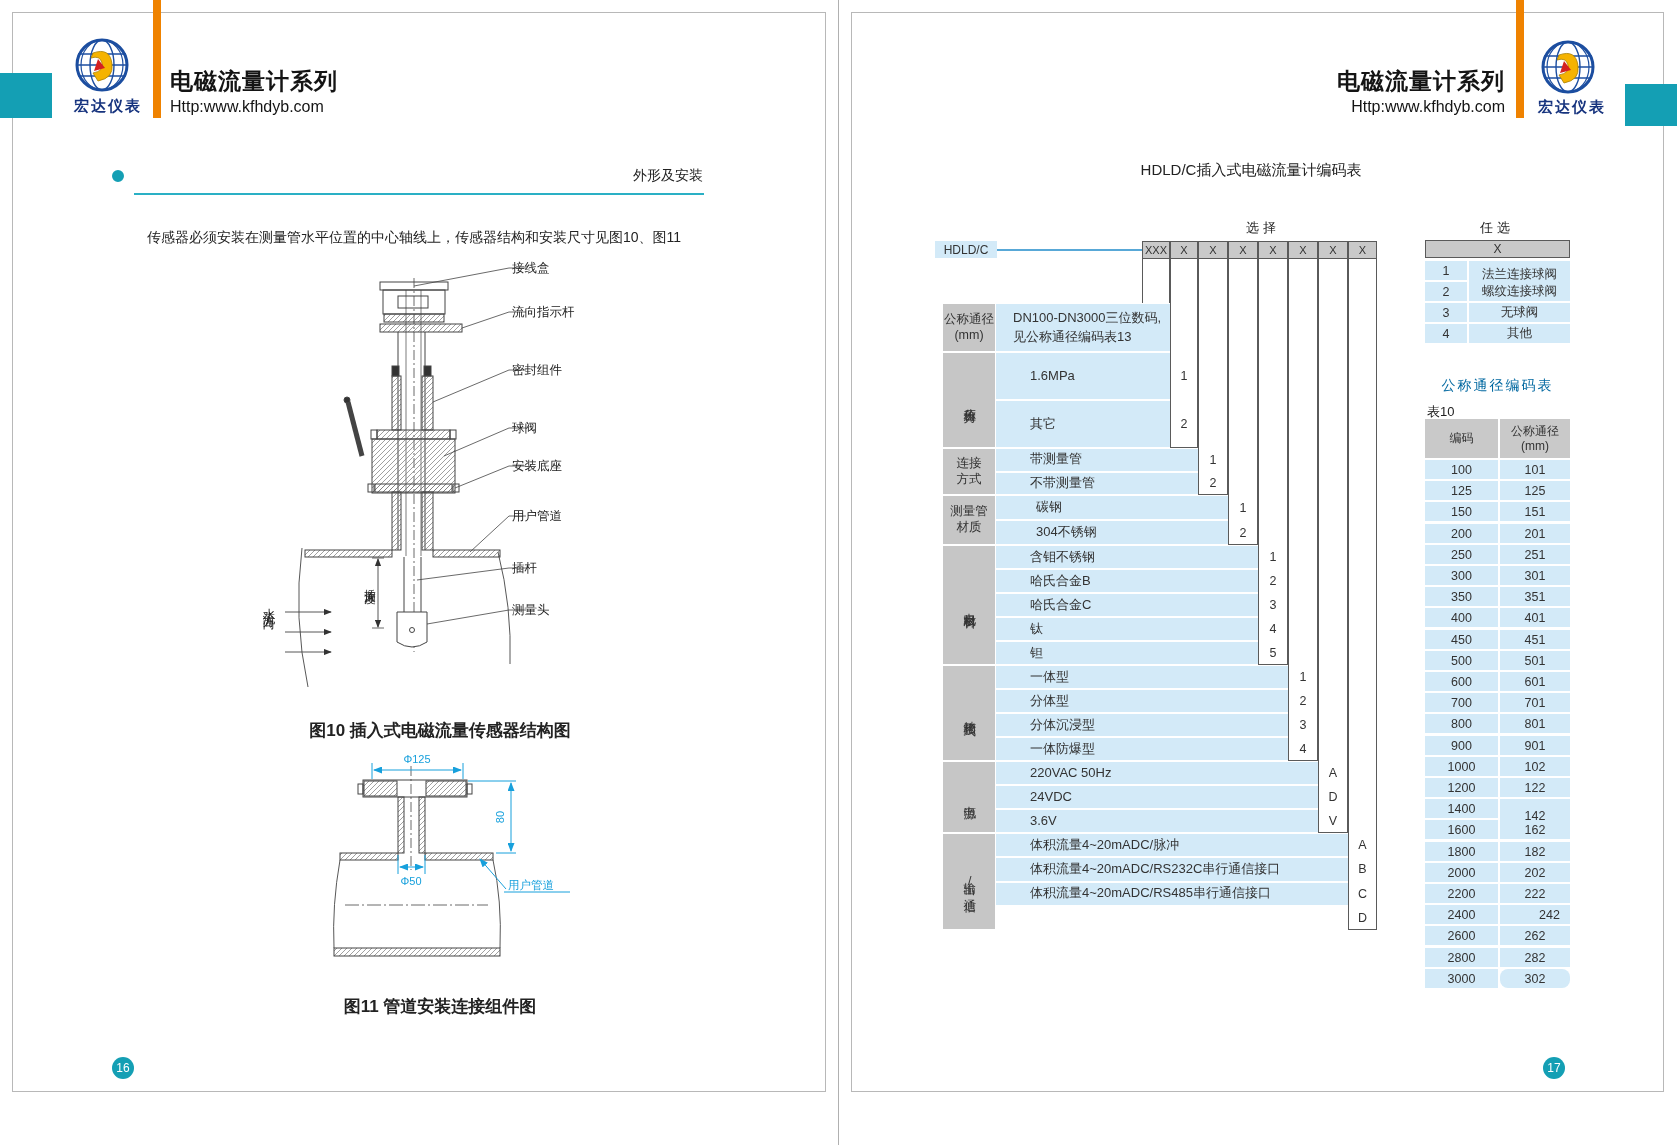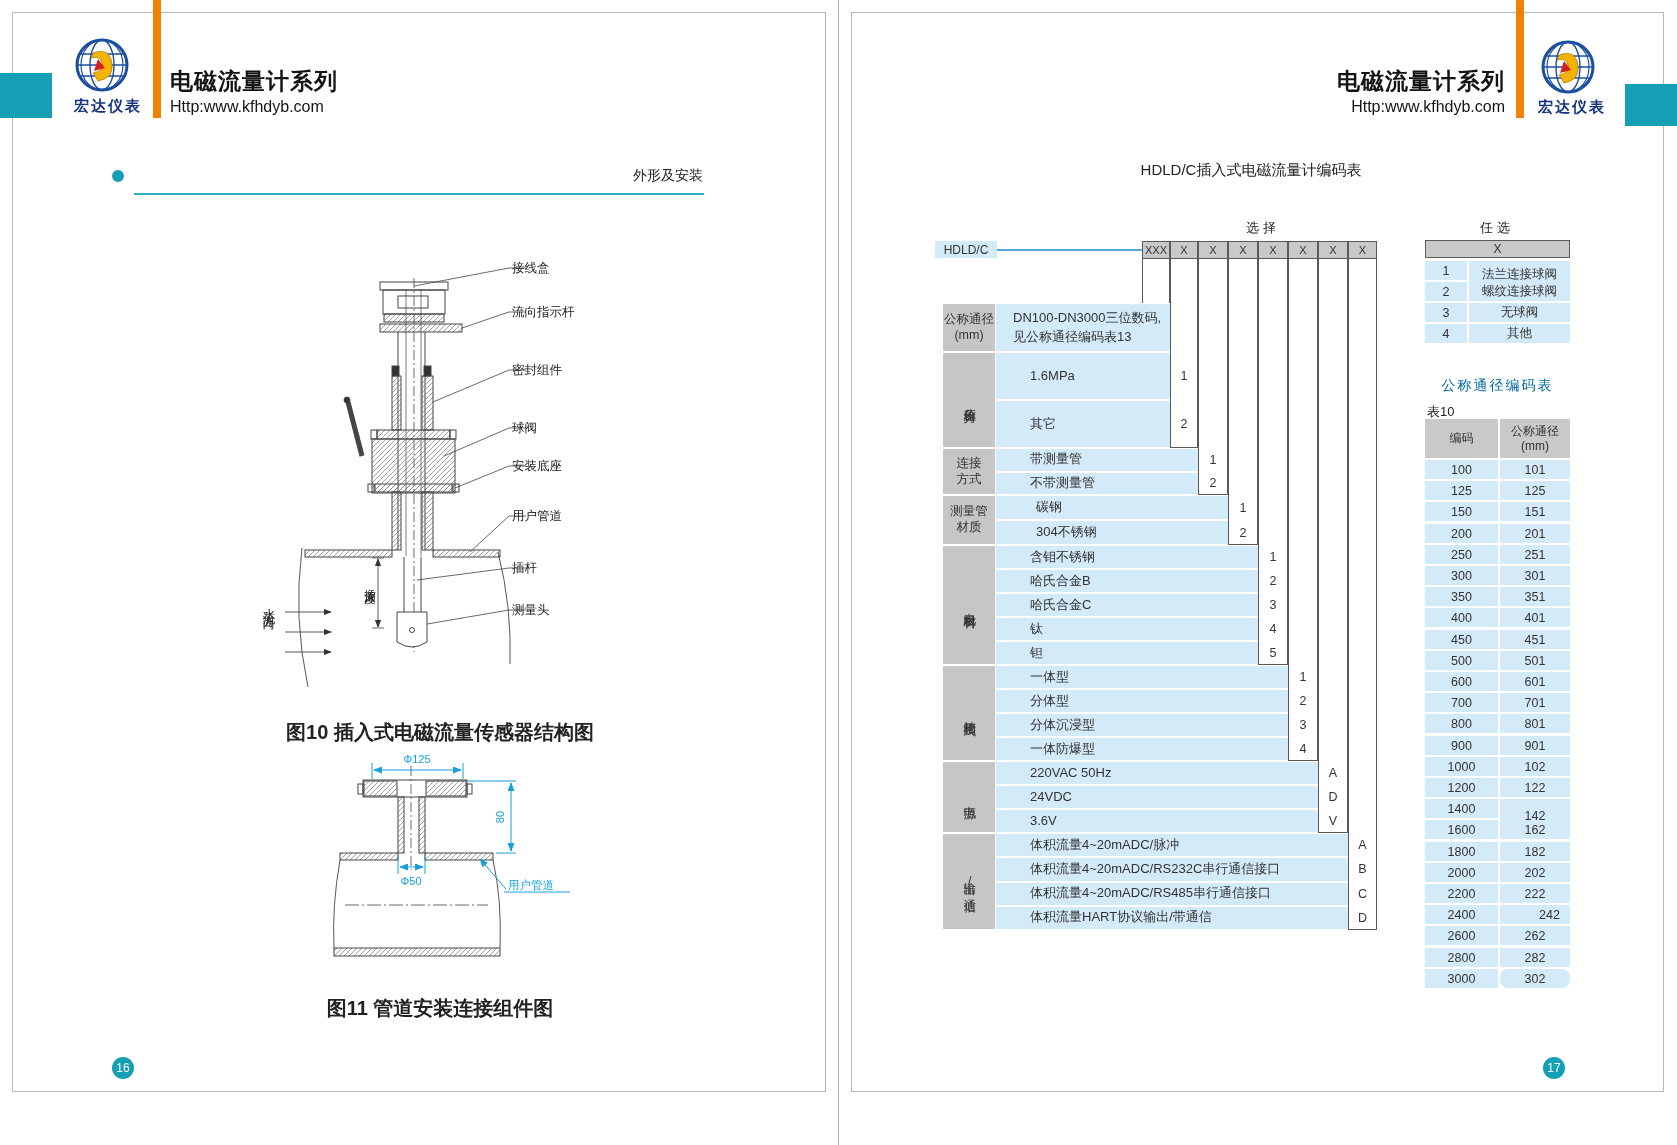--- a/index.html
+++ b/index.html
@@ -11,21 +11,21 @@
   .gutter{background:#b0b0b0;}
   .teal{background:#149fb4;}
   .orange{background:#ef8200;}
   .hdr-title{font-size:23px;font-weight:bold;color:#141414;letter-spacing:1px;white-space:nowrap;}
   .hdr-url{font-size:16px;color:#141414;white-space:nowrap;}
   .brand{font-size:15px;font-weight:bold;color:#16337e;font-family:"Liberation Serif","DejaVu Serif",serif;letter-spacing:2px;white-space:nowrap;}
   .donut{width:9px;height:9px;border:6px solid #149fb4;border-radius:50%;background:#fff;}
   .sec-line{background:#2ab0c5;}
   .sec-title{font-size:14px;color:#222;text-align:right;}
   .intro{font-size:14px;color:#222;white-space:nowrap;}
-  .caption{font-size:20px;font-weight:bold;color:#222;text-align:center;}
+  .caption{font-size:17px;font-weight:bold;color:#222;text-align:center;}
   .fig-label{font-size:12.5px;color:#222;white-space:nowrap;}
   .vtext{writing-mode:vertical-rl;text-orientation:upright;font-size:12.5px;color:#222;letter-spacing:3px;}
   .page-num{width:22px;height:22px;border-radius:50%;background:#149fb4;color:#fff;font-size:12px;
             display:flex;align-items:center;justify-content:center;}
   .rp-title{font-size:15px;color:#222;text-align:center;white-space:nowrap;}
   .small-label{font-size:13px;color:#222;text-align:center;}
   .model-box{background:#d3eaf8;font-size:12px;color:#333;display:flex;align-items:center;justify-content:center;}
   .blue-line{background:#58a8d7;}
   .ghd{background:#c9c9c9;border:1px solid #5a5a5a;display:flex;align-items:center;justify-content:center;
        font-size:11px;color:#333;}
@@ -83,20 +83,21 @@
     <line x1="3" y1="29" x2="53" y2="29" stroke="#1c4ea0" stroke-width="1.4"></line>
     <line x1="4" y1="40" x2="52" y2="40" stroke="#1c4ea0" stroke-width="1.4"></line>
     <path d="M19 17 q17 -6 19 11 q2 14 -14 17 l-5 -8 q11 -2 9 -10 q-2 -8 -11 -5 z" fill="#f5b301" stroke="#a87f00" stroke-width="0.8"></path>
     <path d="M24 23 l7 9 l-11 3 z" fill="#d42020"></path>
   </svg>
   <div class="abs brand" style="left:1537px;top:98px;width:70px;text-align:center;">宏达仪表</div>
 
   <div class="abs donut" style="left:112px;top:170px;"></div>
   <div class="abs sec-line" style="left:134px;top:193px;width:570px;height:2px;"></div>
   <div class="abs sec-title" style="left:503px;top:167px;width:200px;">外形及安装</div>
+  <div class="abs intro" style="left:147px;top:229px;">传感器必须安装在测量管水平位置的中心轴线上，传感器结构和安装尺寸见图10、图11</div>
 
   <svg style="left:230px;top:240px;" width="420" height="480" viewBox="0 0 420 480">
     <defs>
       <pattern id="h1" width="5" height="5" patternUnits="userSpaceOnUse">
         <path d="M0 5 L5 0" stroke="#777" stroke-width="0.7"></path>
       </pattern>
       <marker id="arrD" markerWidth="9" markerHeight="7" refX="8" refY="3.5" orient="auto-start-reverse">
         <path d="M0 0 L9 3.5 L0 7 z" fill="#333"></path>
       </marker>
     </defs>
@@ -266,21 +267,20 @@
     <div class="abs desc-cell" style="left: 996px; top: 714px; width: 292px; height: 22px; padding-left: 34px;">分体沉浸型</div>
     <div class="abs desc-cell" style="left: 996px; top: 738px; width: 292px; height: 22px; padding-left: 34px;">一体防爆型</div>
     <div class="abs lbl-cell lbl-v" style="left: 943px; top: 762px; width: 52px; height: 70px;">电源</div>
     <div class="abs desc-cell" style="left: 996px; top: 762px; width: 322px; height: 22px; padding-left: 34px;">220VAC 50Hz</div>
     <div class="abs desc-cell" style="left: 996px; top: 786px; width: 322px; height: 22px; padding-left: 34px;">24VDC</div>
     <div class="abs desc-cell" style="left: 996px; top: 810px; width: 322px; height: 22px; padding-left: 34px;">3.6V</div>
     <div class="abs lbl-cell lbl-v" style="left: 943px; top: 834px; width: 52px; height: 95px;">输出/通信</div>
     <div class="abs desc-cell" style="left: 996px; top: 834px; width: 352px; height: 22.25px; padding-left: 34px;">体积流量4~20mADC/脉冲</div>
     <div class="abs desc-cell" style="left: 996px; top: 858.25px; width: 352px; height: 22.25px; padding-left: 34px;">体积流量4~20mADC/RS232C串行通信接口</div>
     <div class="abs desc-cell" style="left: 996px; top: 882.5px; width: 352px; height: 22.25px; padding-left: 34px;">体积流量4~20mADC/RS485串行通信接口</div>
-    <div class="abs desc-cell" style="left: 996px; top: 906.75px; width: 352px; height: 22.25px; padding-left: 34px;">体积流量HART协议输出/带通信</div>
     <div class="abs col-box nobot" style="left: 1142px; top: 259px; width: 28px; height: 44px;"></div>
     <div class="abs col-box" style="left: 1170px; top: 259px; width: 28px; height: 189px;"></div>
     <div class="abs col-box" style="left: 1198px; top: 259px; width: 30px; height: 236px;"></div>
     <div class="abs col-box" style="left: 1228px; top: 259px; width: 30px; height: 286px;"></div>
     <div class="abs col-box" style="left: 1258px; top: 259px; width: 30px; height: 406px;"></div>
     <div class="abs col-box" style="left: 1288px; top: 259px; width: 30px; height: 502px;"></div>
     <div class="abs col-box" style="left: 1318px; top: 259px; width: 30px; height: 574px;"></div>
     <div class="abs col-box" style="left: 1348px; top: 259px; width: 29px; height: 671px;"></div>
     <div class="abs code-val" style="left: 1170px; top: 352px; width: 28px; height: 48px;">1</div>
     <div class="abs code-val" style="left: 1170px; top: 400px; width: 28px; height: 48px;">2</div>

